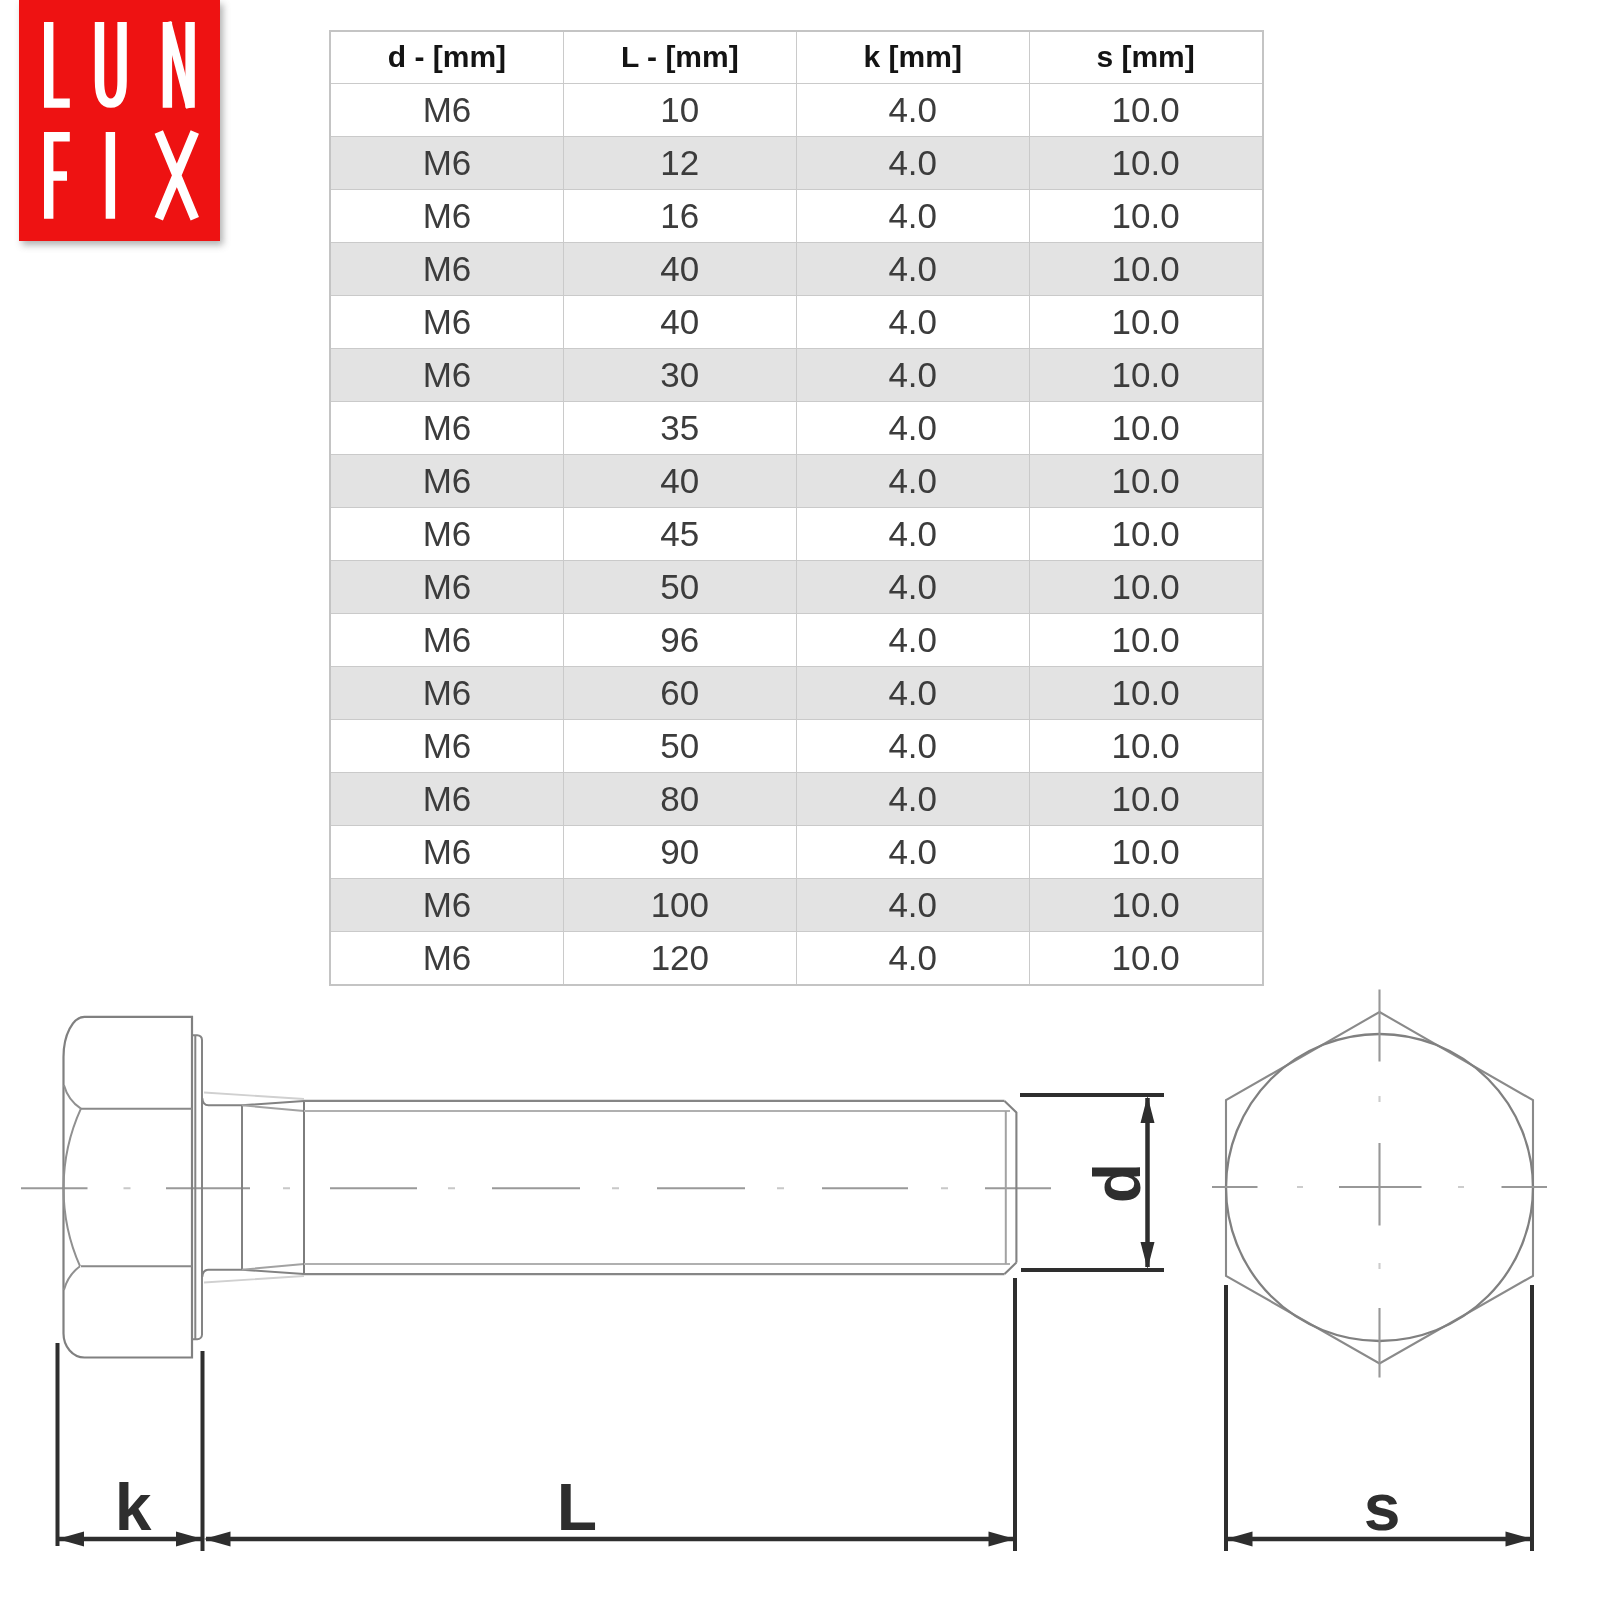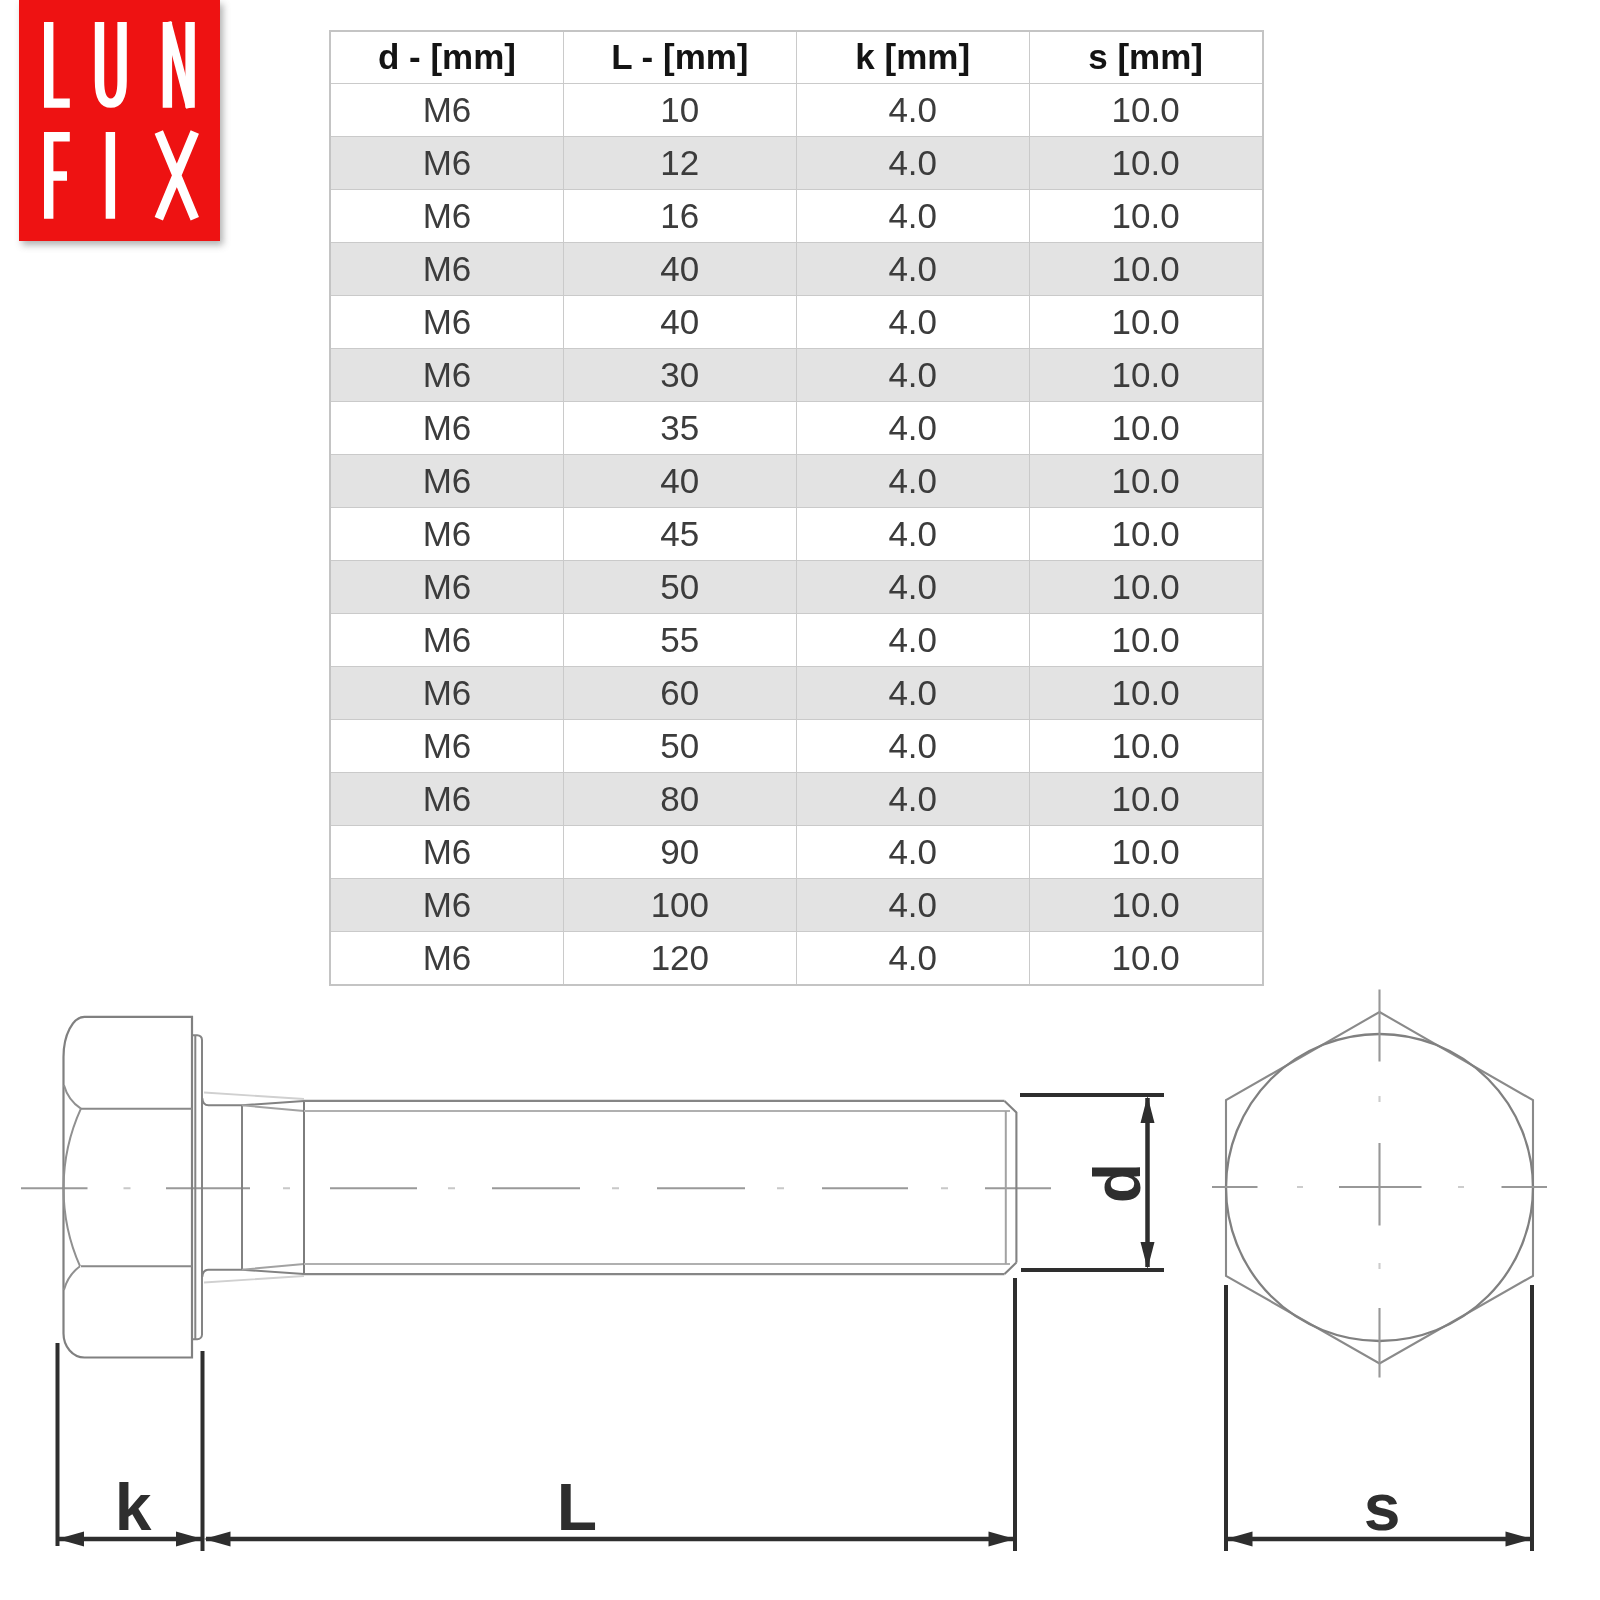--- a/index.html
+++ b/index.html
@@ -1,20 +1,20 @@
 <!DOCTYPE html>
 <html><head>
 <meta charset="utf-8">
 <style>
   html,body{margin:0;padding:0;width:1600px;height:1600px;background:#ffffff;overflow:hidden;}
   body{font-family:"Liberation Sans", sans-serif;position:relative;}
   #logo{position:absolute;left:18.6px;top:0;width:201.6px;height:240.6px;background:#ee1212;box-shadow:3px 4px 7px rgba(80,80,80,0.45);}
   #tbl{position:absolute;left:329px;top:30px;border-collapse:collapse;table-layout:fixed;}
   #tbl td{width:231.9px;border:1.6px solid #cacaca;text-align:center;vertical-align:middle;padding:0;}
-  #tbl tr.h td{height:50.5px;font-weight:bold;font-size:35px;color:#141414;}
+  #tbl tr.h td{height:50.5px;font-weight:bold;font-size:30px;color:#141414;}
   #tbl tr.r td{height:52px;font-size:35px;color:#3c3c3c;}
   #tbl tr.g td{background:#e3e3e3;}
   #tbl{border:2px solid #c4c4c4;}
   #draw{position:absolute;left:0;top:0;}
 </style>
 </head>
 <body>
 <svg id="draw" width="1600" height="1600" viewBox="0 0 1600 1600" fill="none">
 
   <g stroke="#999999" stroke-width="2.1">
@@ -174,21 +174,21 @@
         <td>10.0</td>
       </tr>
   <tr class="r g">
         <td>M6</td>
         <td>50</td>
         <td>4.0</td>
         <td>10.0</td>
       </tr>
   <tr class="r">
         <td>M6</td>
-        <td>55</td>
+        <td>96</td>
         <td>4.0</td>
         <td>10.0</td>
       </tr>
   <tr class="r g">
         <td>M6</td>
         <td>60</td>
         <td>4.0</td>
         <td>10.0</td>
       </tr>
   <tr class="r">

